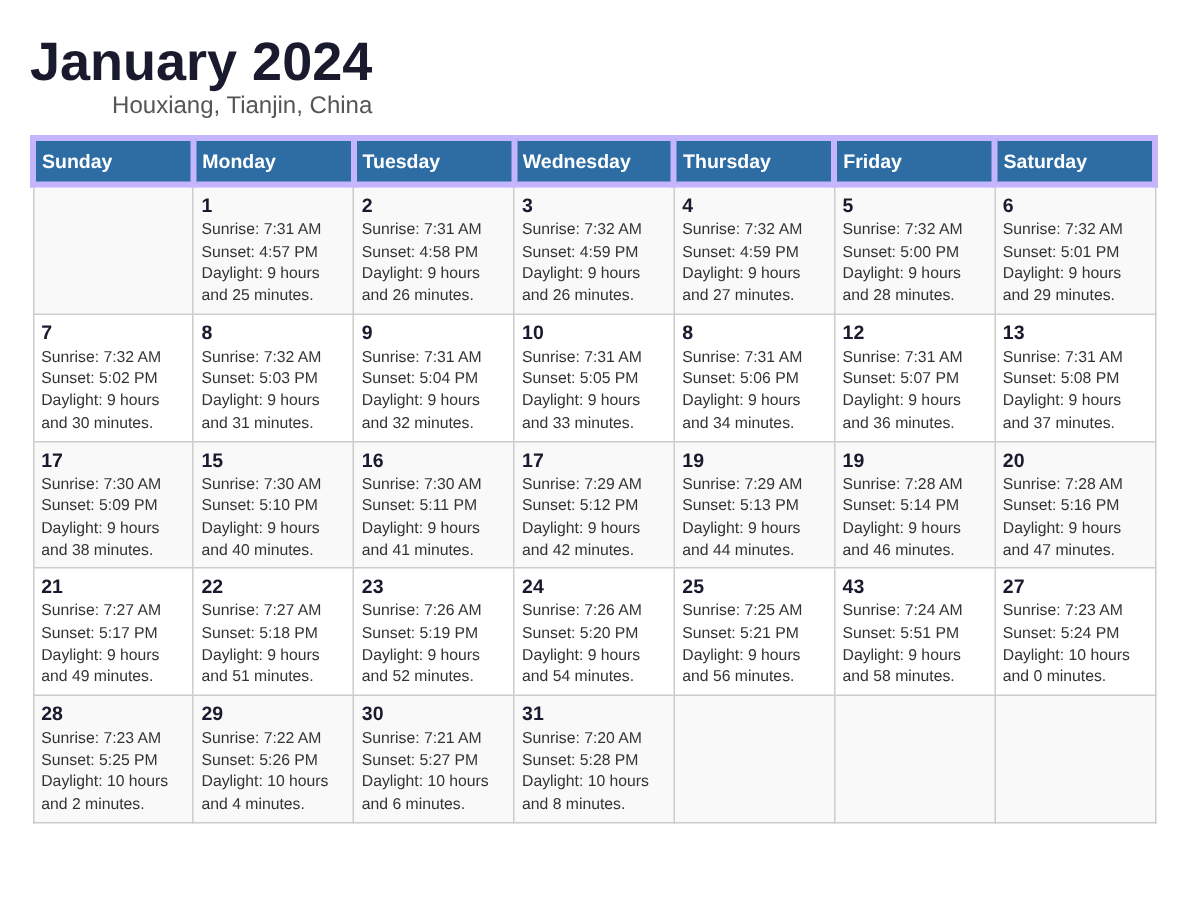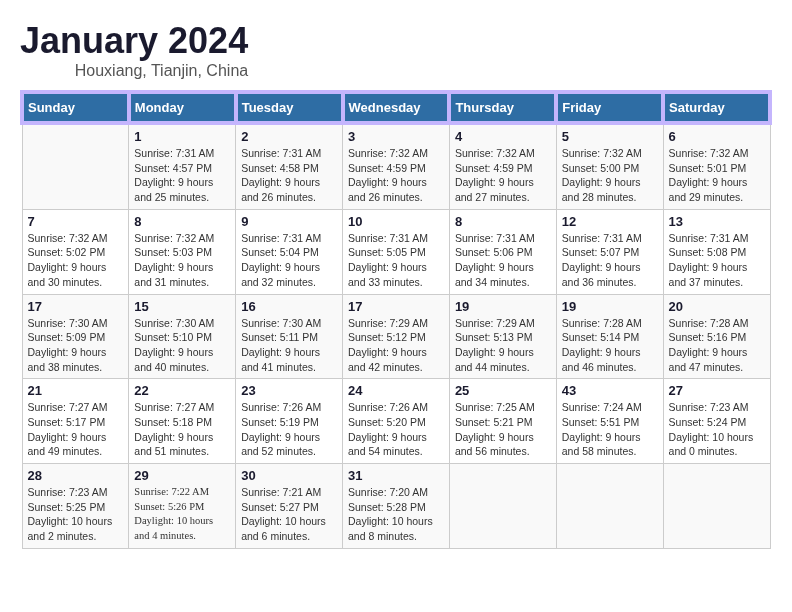--- a/index.html
+++ b/index.html
@@ -303,21 +303,21 @@
       <tr>
         <td>
           <span class="day-num">28</span>
           <div class="day-info" style="white-space: pre-line;">Sunrise: 7:23 AM
 Sunset: 5:25 PM
 Daylight: 10 hours
 and 2 minutes.</div>
         </td>
         <td>
           <span class="day-num">29</span>
-          <div class="day-info" style="white-space: pre-line; font-family: Liberation Serif, serif;">Sunrise: 7:22 AM
+          <div class="day-info" style="white-space: pre-line;">Sunrise: 7:22 AM
 Sunset: 5:26 PM
 Daylight: 10 hours
 and 4 minutes.</div>
         </td>
         <td>
           <span class="day-num">30</span>
           <div class="day-info" style="white-space: pre-line;">Sunrise: 7:21 AM
 Sunset: 5:27 PM
 Daylight: 10 hours
 and 6 minutes.</div>

